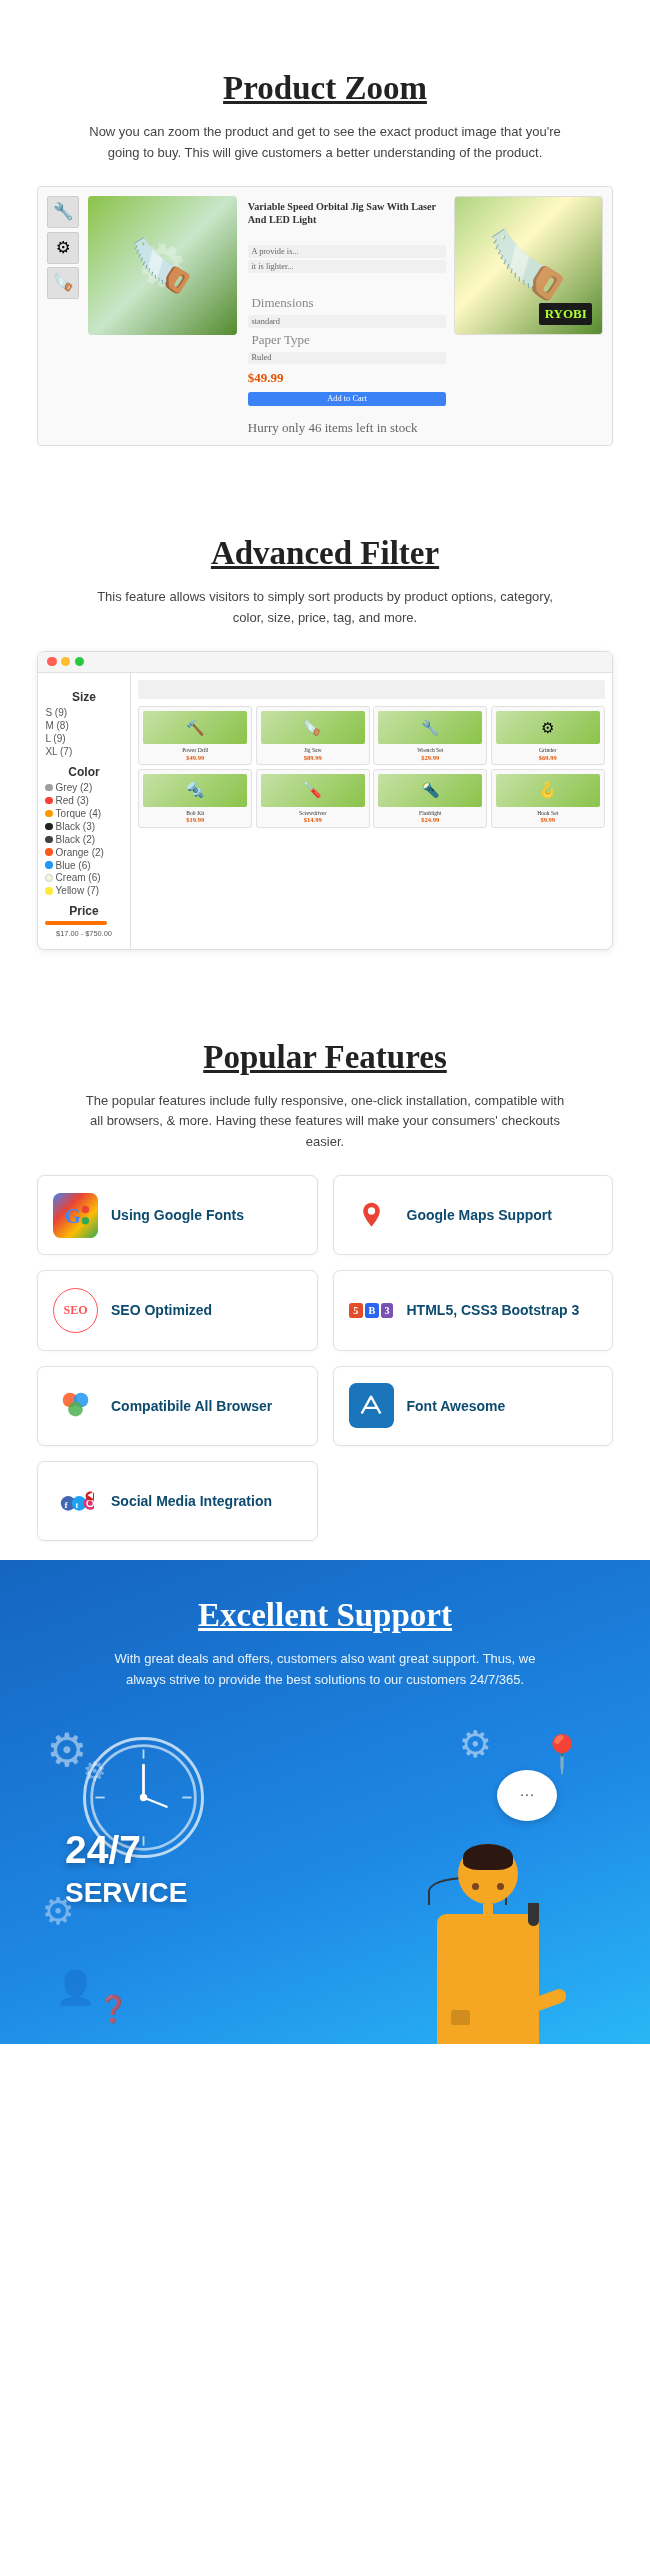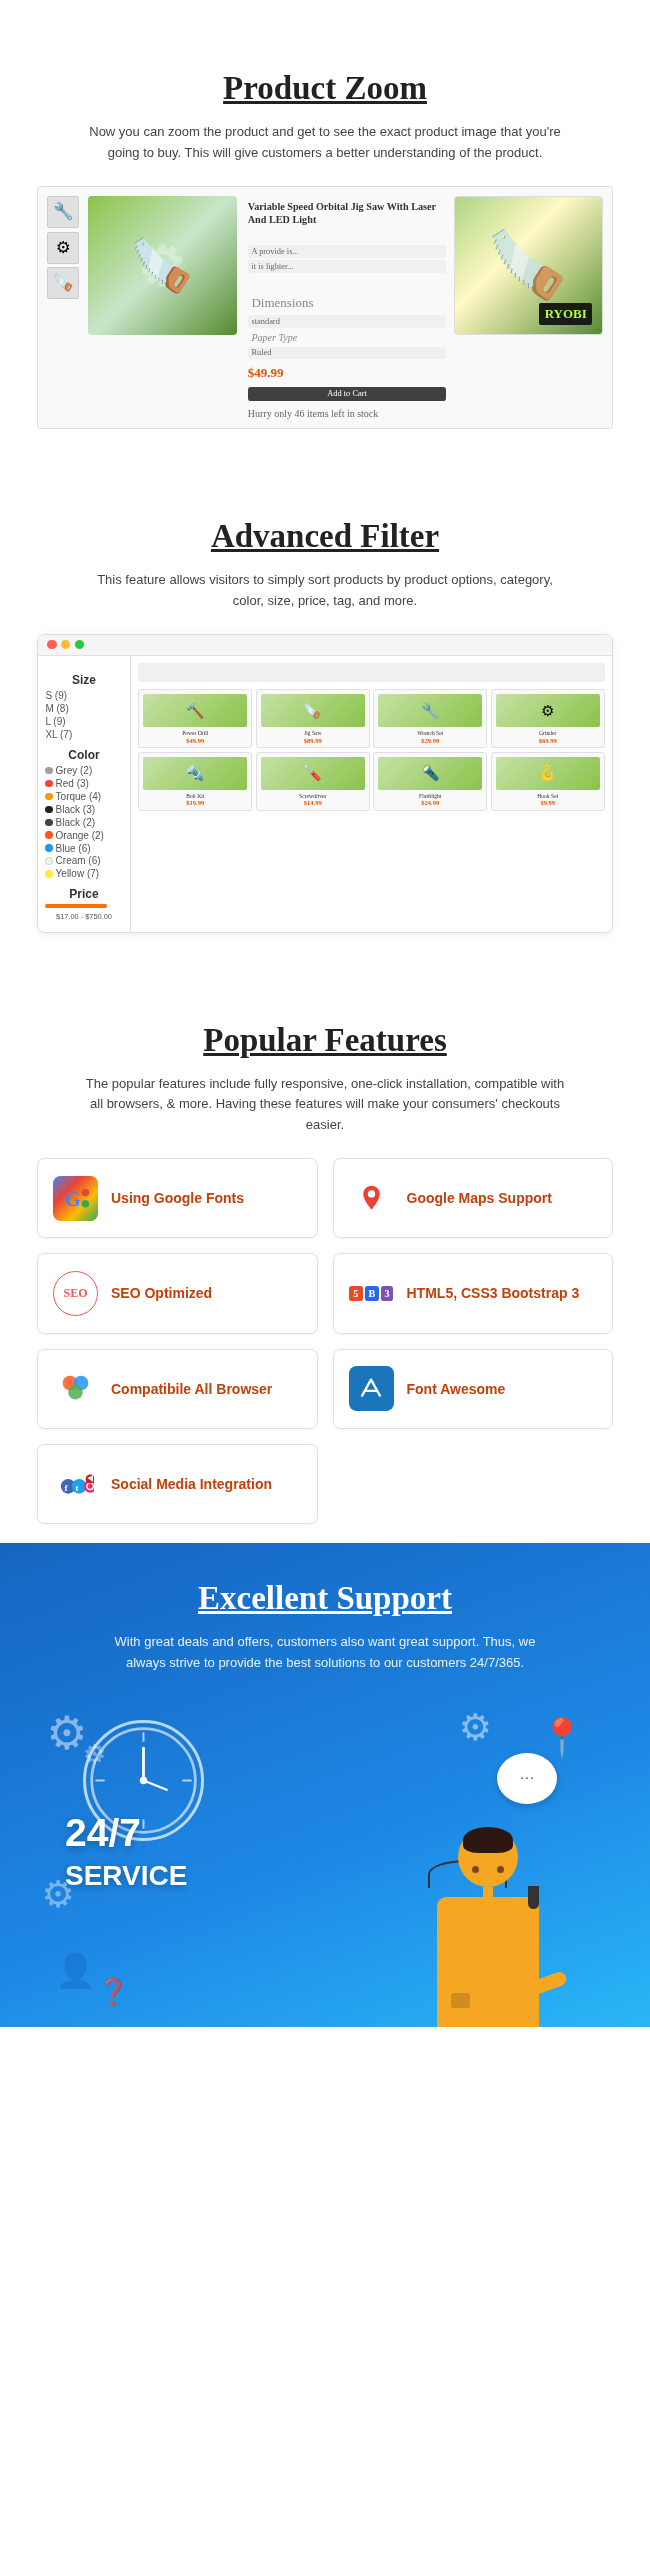--- a/index.html
+++ b/index.html
@@ -104,21 +104,21 @@
       padding: 1.9px 3.7px;
       border-radius: 1.9px;
     }
     .zoom-price {
       font-size: 13px;
       font-weight: bold;
       color: #e65100;
       margin: 5.6px 0;
     }
     .zoom-btn {
-      background: #404040;
+      background: #3b82f6;
       color: white;
       border: none;
       padding: 2.8px 7.4px;
       font-size: 8.4px;
       border-radius: 2.8px;
       margin: 1.9px 0;
       display: block;
       width: 100%;
       text-align: center;
     }
@@ -281,21 +281,21 @@
       border-radius: 7.4px;
       display: flex;
       align-items: center;
       justify-content: center;
       font-size: 26px;
       flex-shrink: 0;
     }
     .feature-label {
       font-size: 14px;
       font-weight: bold;
-      color: #c2410c;
+      color: #0c4a6e;
       font-family: Arial, sans-serif;
       line-height: 1.3;
     }
 
     
     .icon-google-fonts {
       background: linear-gradient(135deg, #4285f4, #ea4335, #fbbc04, #34a853);
       color: white;
       font-size: 20.4px;
       font-weight: bold;
@@ -490,25 +490,25 @@
     <div class="zoom-main-img">
       <span style="font-size:51px; z-index:1;">🪚</span>
     </div>
 
     <div class="zoom-detail">
       <div class="zoom-detail-title">Variable Speed Orbital Jig Saw With Laser And LED Light</div>
       <div class="zoom-detail-row">A provide is...</div>
       <div class="zoom-detail-row">it is lighter...</div>
       <div class="zoom-detail-row" style="margin-top:21px; background:transparent; font-size:13px; color:#888;">Dimensions</div>
       <div class="zoom-detail-row">standard</div>
-      <div class="zoom-detail-row" style="background:transparent; font-size:10px; color:#888;font-style:italic;">Paper Type</div>
+      <div class="zoom-detail-row" style="background:transparent; font-size:13px; color:#888;">Paper Type</div>
       <div class="zoom-detail-row">Ruled</div>
       <div class="zoom-price">$49.99</div>
       <div class="zoom-btn">Add to Cart</div>
-      <div style="font-size:10px; color:#666; margin-top:7px;">Hurry only 46 items left in stock</div>
+      <div style="font-size:13px; color:#666; margin-top:14px;">Hurry only 46 items left in stock</div>
     </div>
 
     <div class="zoom-zoomed">
       <span style="font-size:65px; opacity:0.8; z-index:1;">🪚</span>
       <div class="ryobi-badge">RYOBI</div>
     </div>
   </div>
 </div>
 
 <div class="section-advanced-filter">

